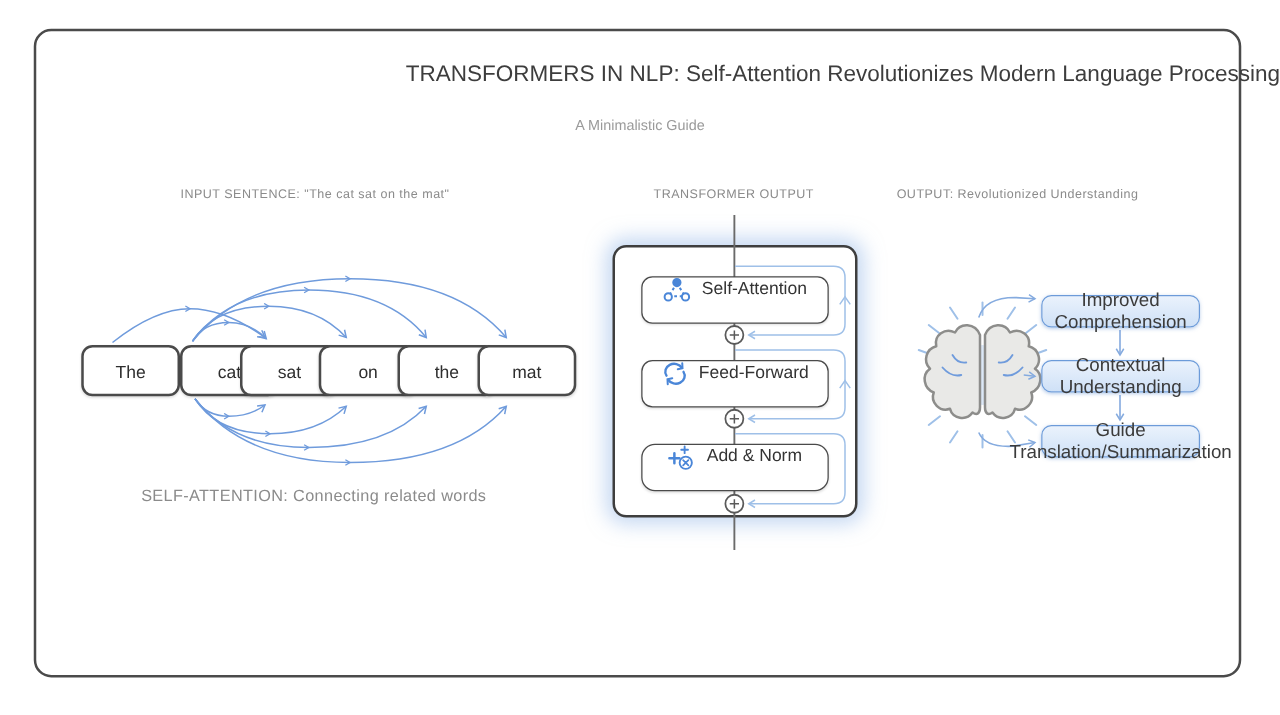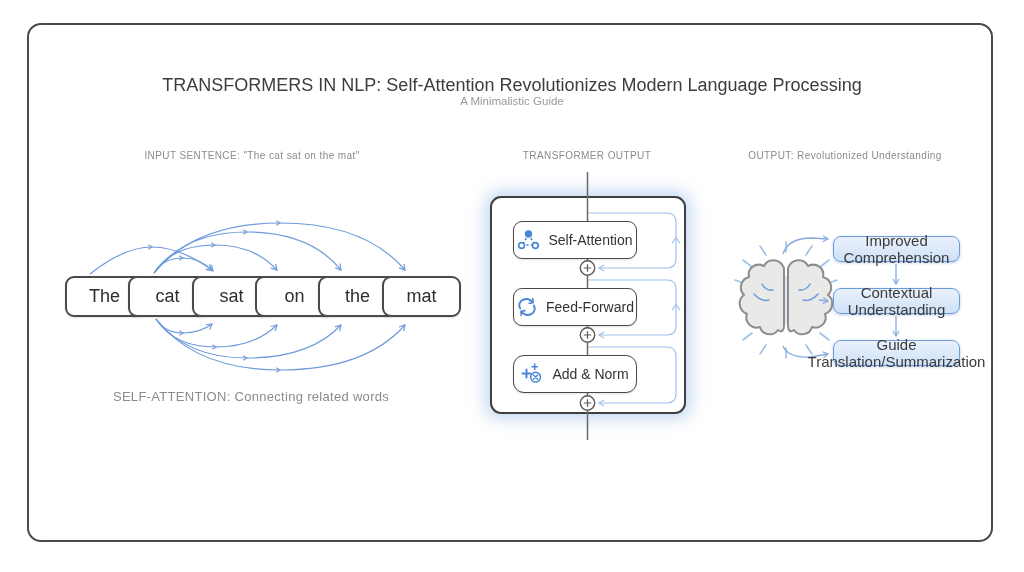--- a/index.html
+++ b/index.html
@@ -1,37 +1,37 @@
 <!DOCTYPE html>
 <html><head>
 <meta charset="utf-8">
 <style>
   html,body{margin:0;padding:0;background:#fff;}
   body{width:1024px;height:572px;position:relative;overflow:hidden;
        font-family:"Liberation Sans",sans-serif;color:#3f3f3f;}
   .frame{position:absolute;left:27px;top:23px;width:966px;height:519px;
          border:2px solid #4a4a4a;border-radius:14px;background:#fff;box-sizing:border-box;z-index:0;}
-  .title{position:absolute;top:49px;left:0;width:1024px;text-align:center;
-         font-size:18px;letter-spacing:0;color:#3d3d3d;z-index:3;margin-top:26px;}
+  .title{position:absolute;top:49px;left:0;width:1024px;text-align:right;
+         font-size:18px;letter-spacing:0;color:#3d3d3d;z-index:3;}
   .subtitle{position:absolute;top:75px;left:0;width:1024px;text-align:center;
          font-size:11.5px;color:#9a9a9a;z-index:3;margin-top:20px;}
   .seclabel{position:absolute;font-size:10px;color:#8b8b8b;letter-spacing:.4px;
          white-space:nowrap;transform:translateX(-50%);z-index:3;}
   .caption{position:absolute;font-size:13px;color:#8b8b8b;letter-spacing:.3px;
          white-space:nowrap;transform:translateX(-50%);z-index:3;}
   .word{position:absolute;top:276px;width:79px;height:41px;box-sizing:border-box;
         border:2px solid #4a4a4a;border-radius:9px;background:#fff;z-index:3;
         display:flex;align-items:center;justify-content:center;
-        font-size:18px;color:#2e2e2e;box-shadow:0 1px 2px rgba(0,0,0,.12);}
+        font-size:14px;color:#2e2e2e;box-shadow:0 1px 2px rgba(0,0,0,.12);}
   .block{position:absolute;left:490px;top:196px;width:196px;height:218px;box-sizing:border-box;
         border:2px solid #3e3e3e;border-radius:11px;background:#fff;z-index:1;
         box-shadow:0 0 16px 5px rgba(150,184,232,.55);}
-  .layer{position:absolute;left:513px;width:124px;height:38px;box-sizing:border-box;
+  .layer{position:absolute;left:513px;width:150px;height:38px;box-sizing:border-box;
         border:1.6px solid #4a4a4a;border-radius:9px;background:#fff;z-index:3;
-        display:flex;align-items:center;justify-content:center;gap:8px;
+        display:flex;justify-content:center;gap:8px;
         font-size:14px;color:#333;box-shadow:0 1px 2px rgba(0,0,0,.12);}
   #layer-1{top:221px;} #layer-2{top:288px;} #layer-3{top:355px;border-radius:11px;}
   .layer .ic{flex:0 0 auto;display:block;}
   .outbox{position:absolute;left:833px;width:127px;height:26px;box-sizing:border-box;
         border:1.5px solid #6c9bd9;border-radius:8px;z-index:3;
         background:linear-gradient(#eaf2fc,#cfe1f7);
         display:flex;align-items:center;justify-content:center;text-align:center;
         font-size:15px;color:#3b3b3b;box-shadow:0 1px 3px rgba(120,160,215,.5);}
   #out-1{top:236px;} #out-2{top:288px;} #out-3{top:340px;}
   #lines{position:absolute;left:0;top:0;z-index:2;pointer-events:none;}
@@ -39,24 +39,24 @@
 </head>
 <body>
 
 <div class="frame"></div>
 
 <div class="title">TRANSFORMERS IN NLP: Self-Attention Revolutionizes Modern Language Processing</div>
 <div class="subtitle">A Minimalistic Guide</div>
 
 <div class="seclabel" style="left:252px;top:150px">INPUT SENTENCE: "The cat sat on the mat"</div>
 <div class="seclabel" style="left:587px;top:150px">TRANSFORMER OUTPUT</div>
-<div class="seclabel" style="left:845px;top:150px">OUTPUT: Revolutionized Understanding</div>
+<div class="seclabel" style="left:814px;top:150px">OUTPUT: Revolutionized Understanding</div>
 
 <div class="word" style="left:65px">The</div>
-<div class="word" style="left:128px">cat</div>
+<div class="word" style="left:144px">cat</div>
 <div class="word" style="left:192px">sat</div>
 <div class="word" style="left:255px">on</div>
 <div class="word" style="left:318px">the</div>
 <div class="word" style="left:382px">mat</div>
 
 <div class="caption" style="left:251px;top:389px">SELF-ATTENTION: Connecting related words</div>
 
 <div class="block"></div>
 
 <div class="layer" id="layer-1">

